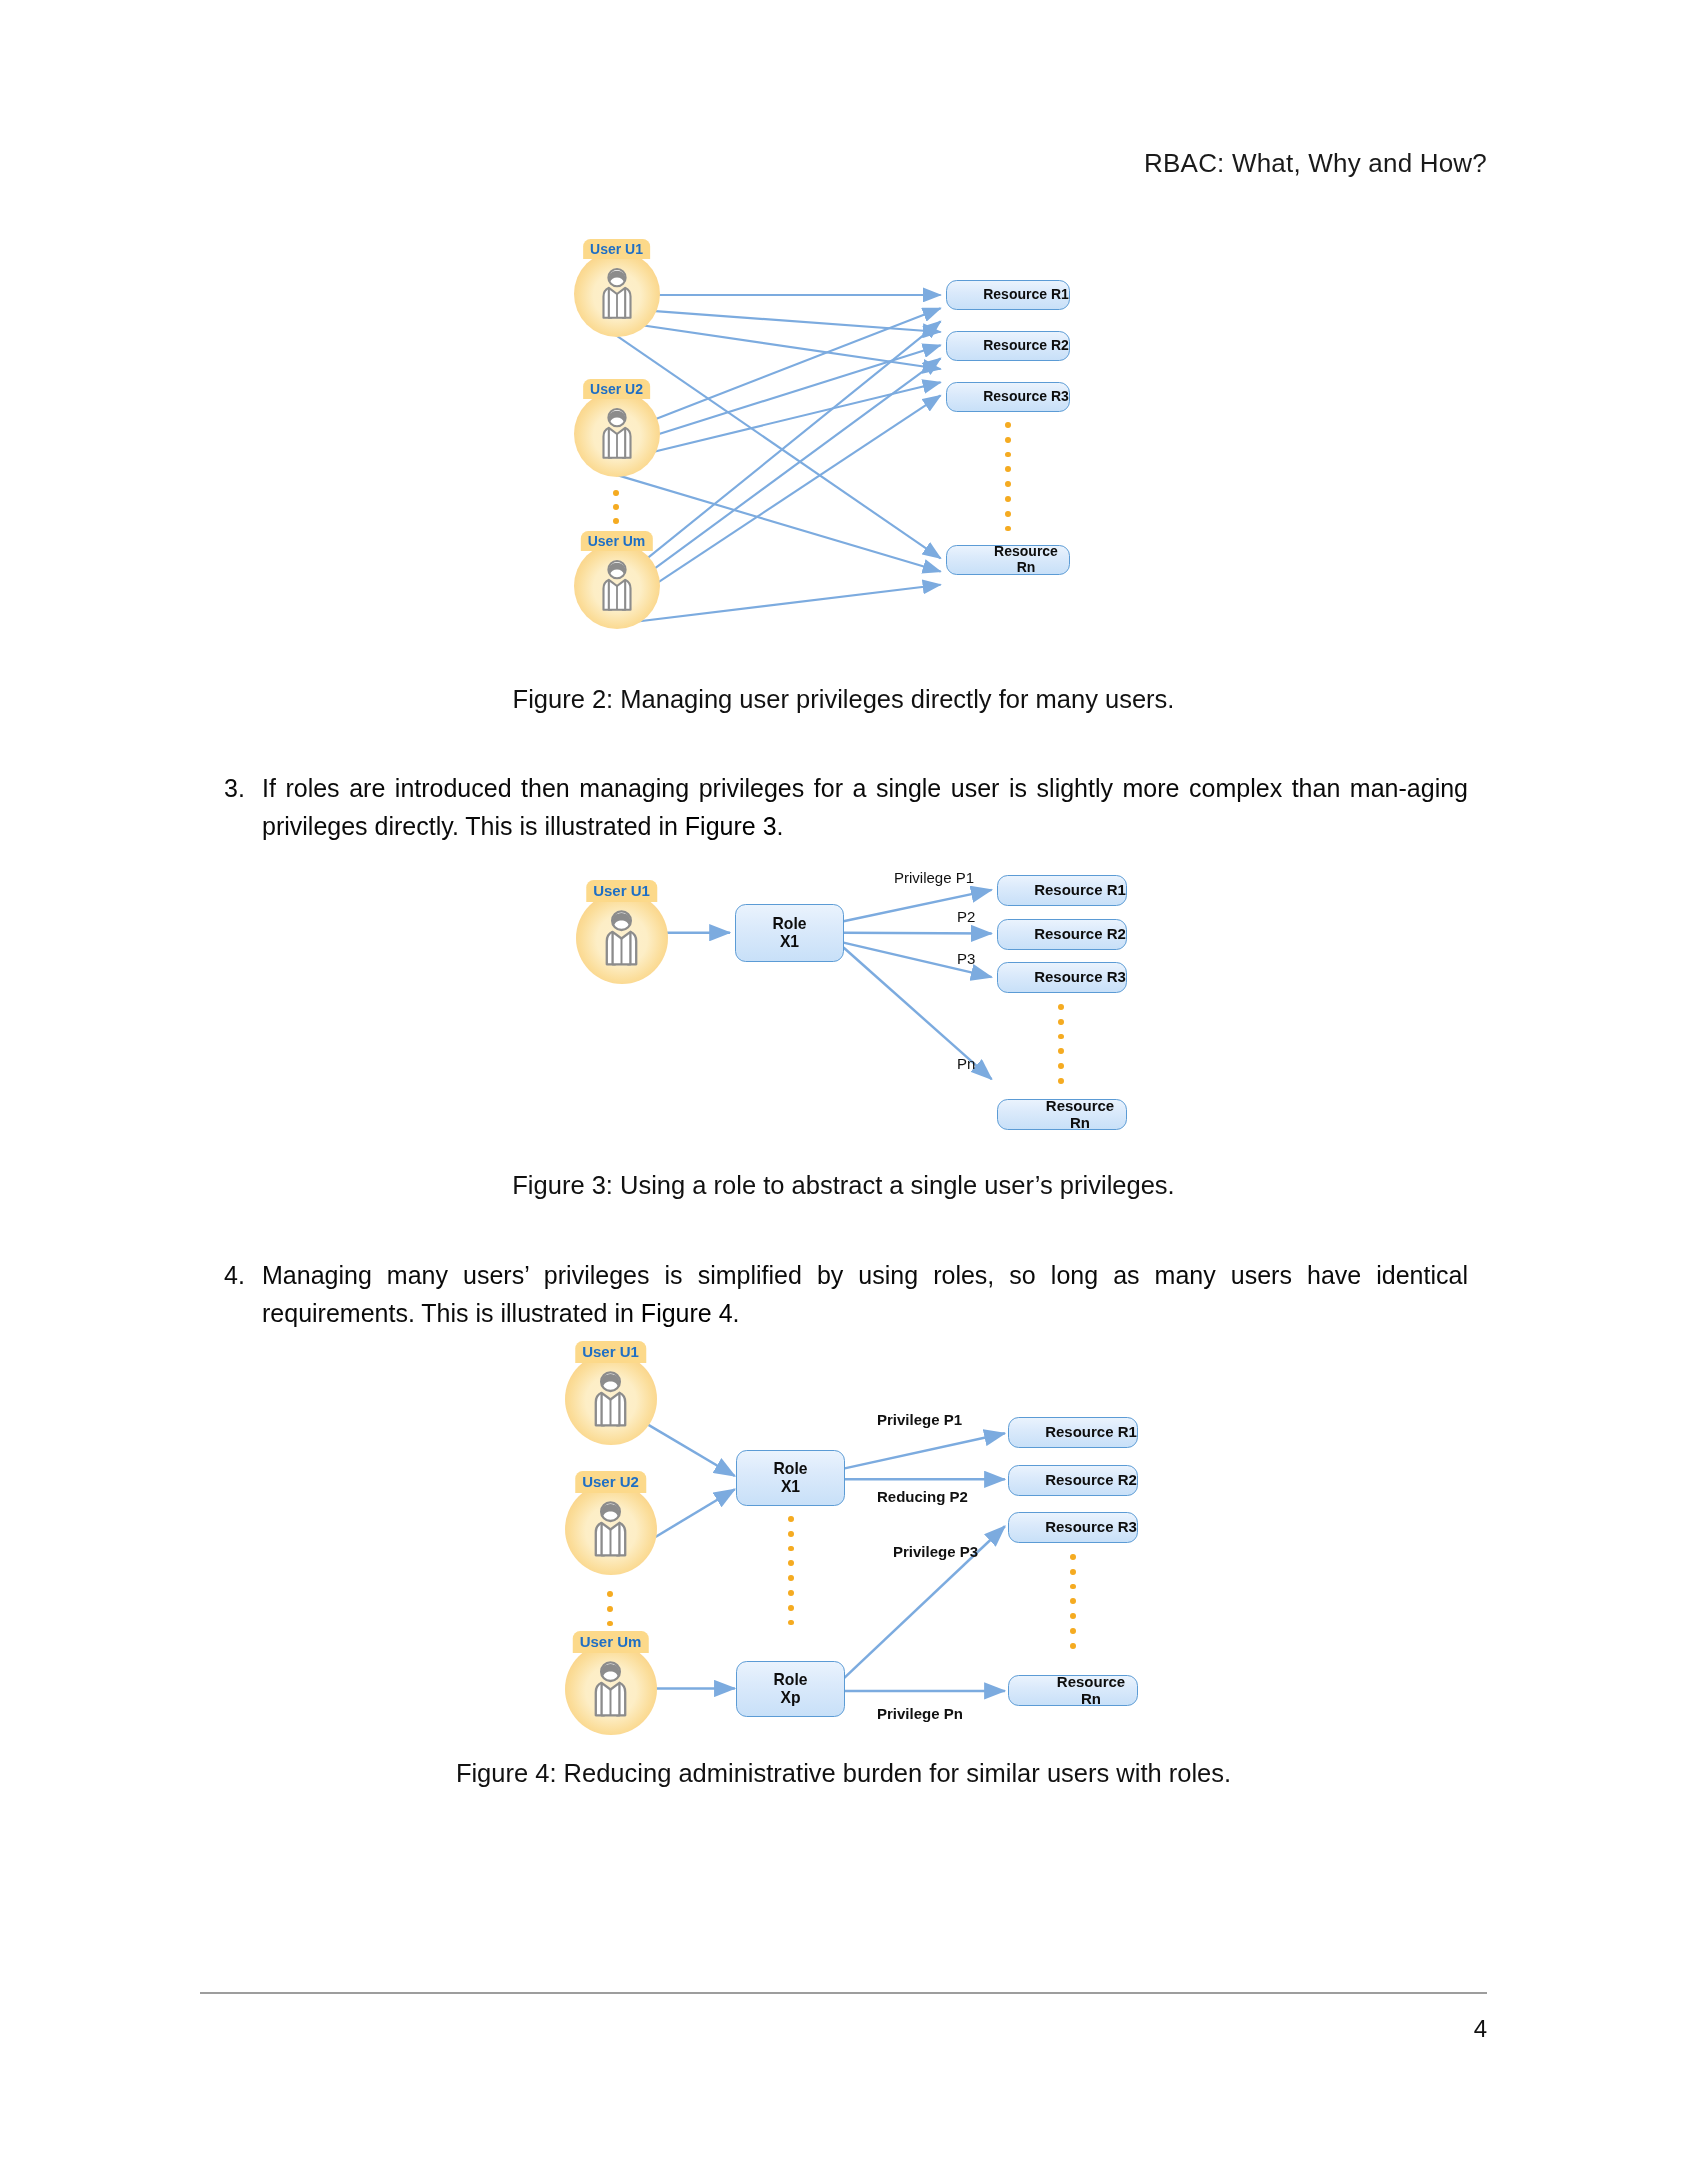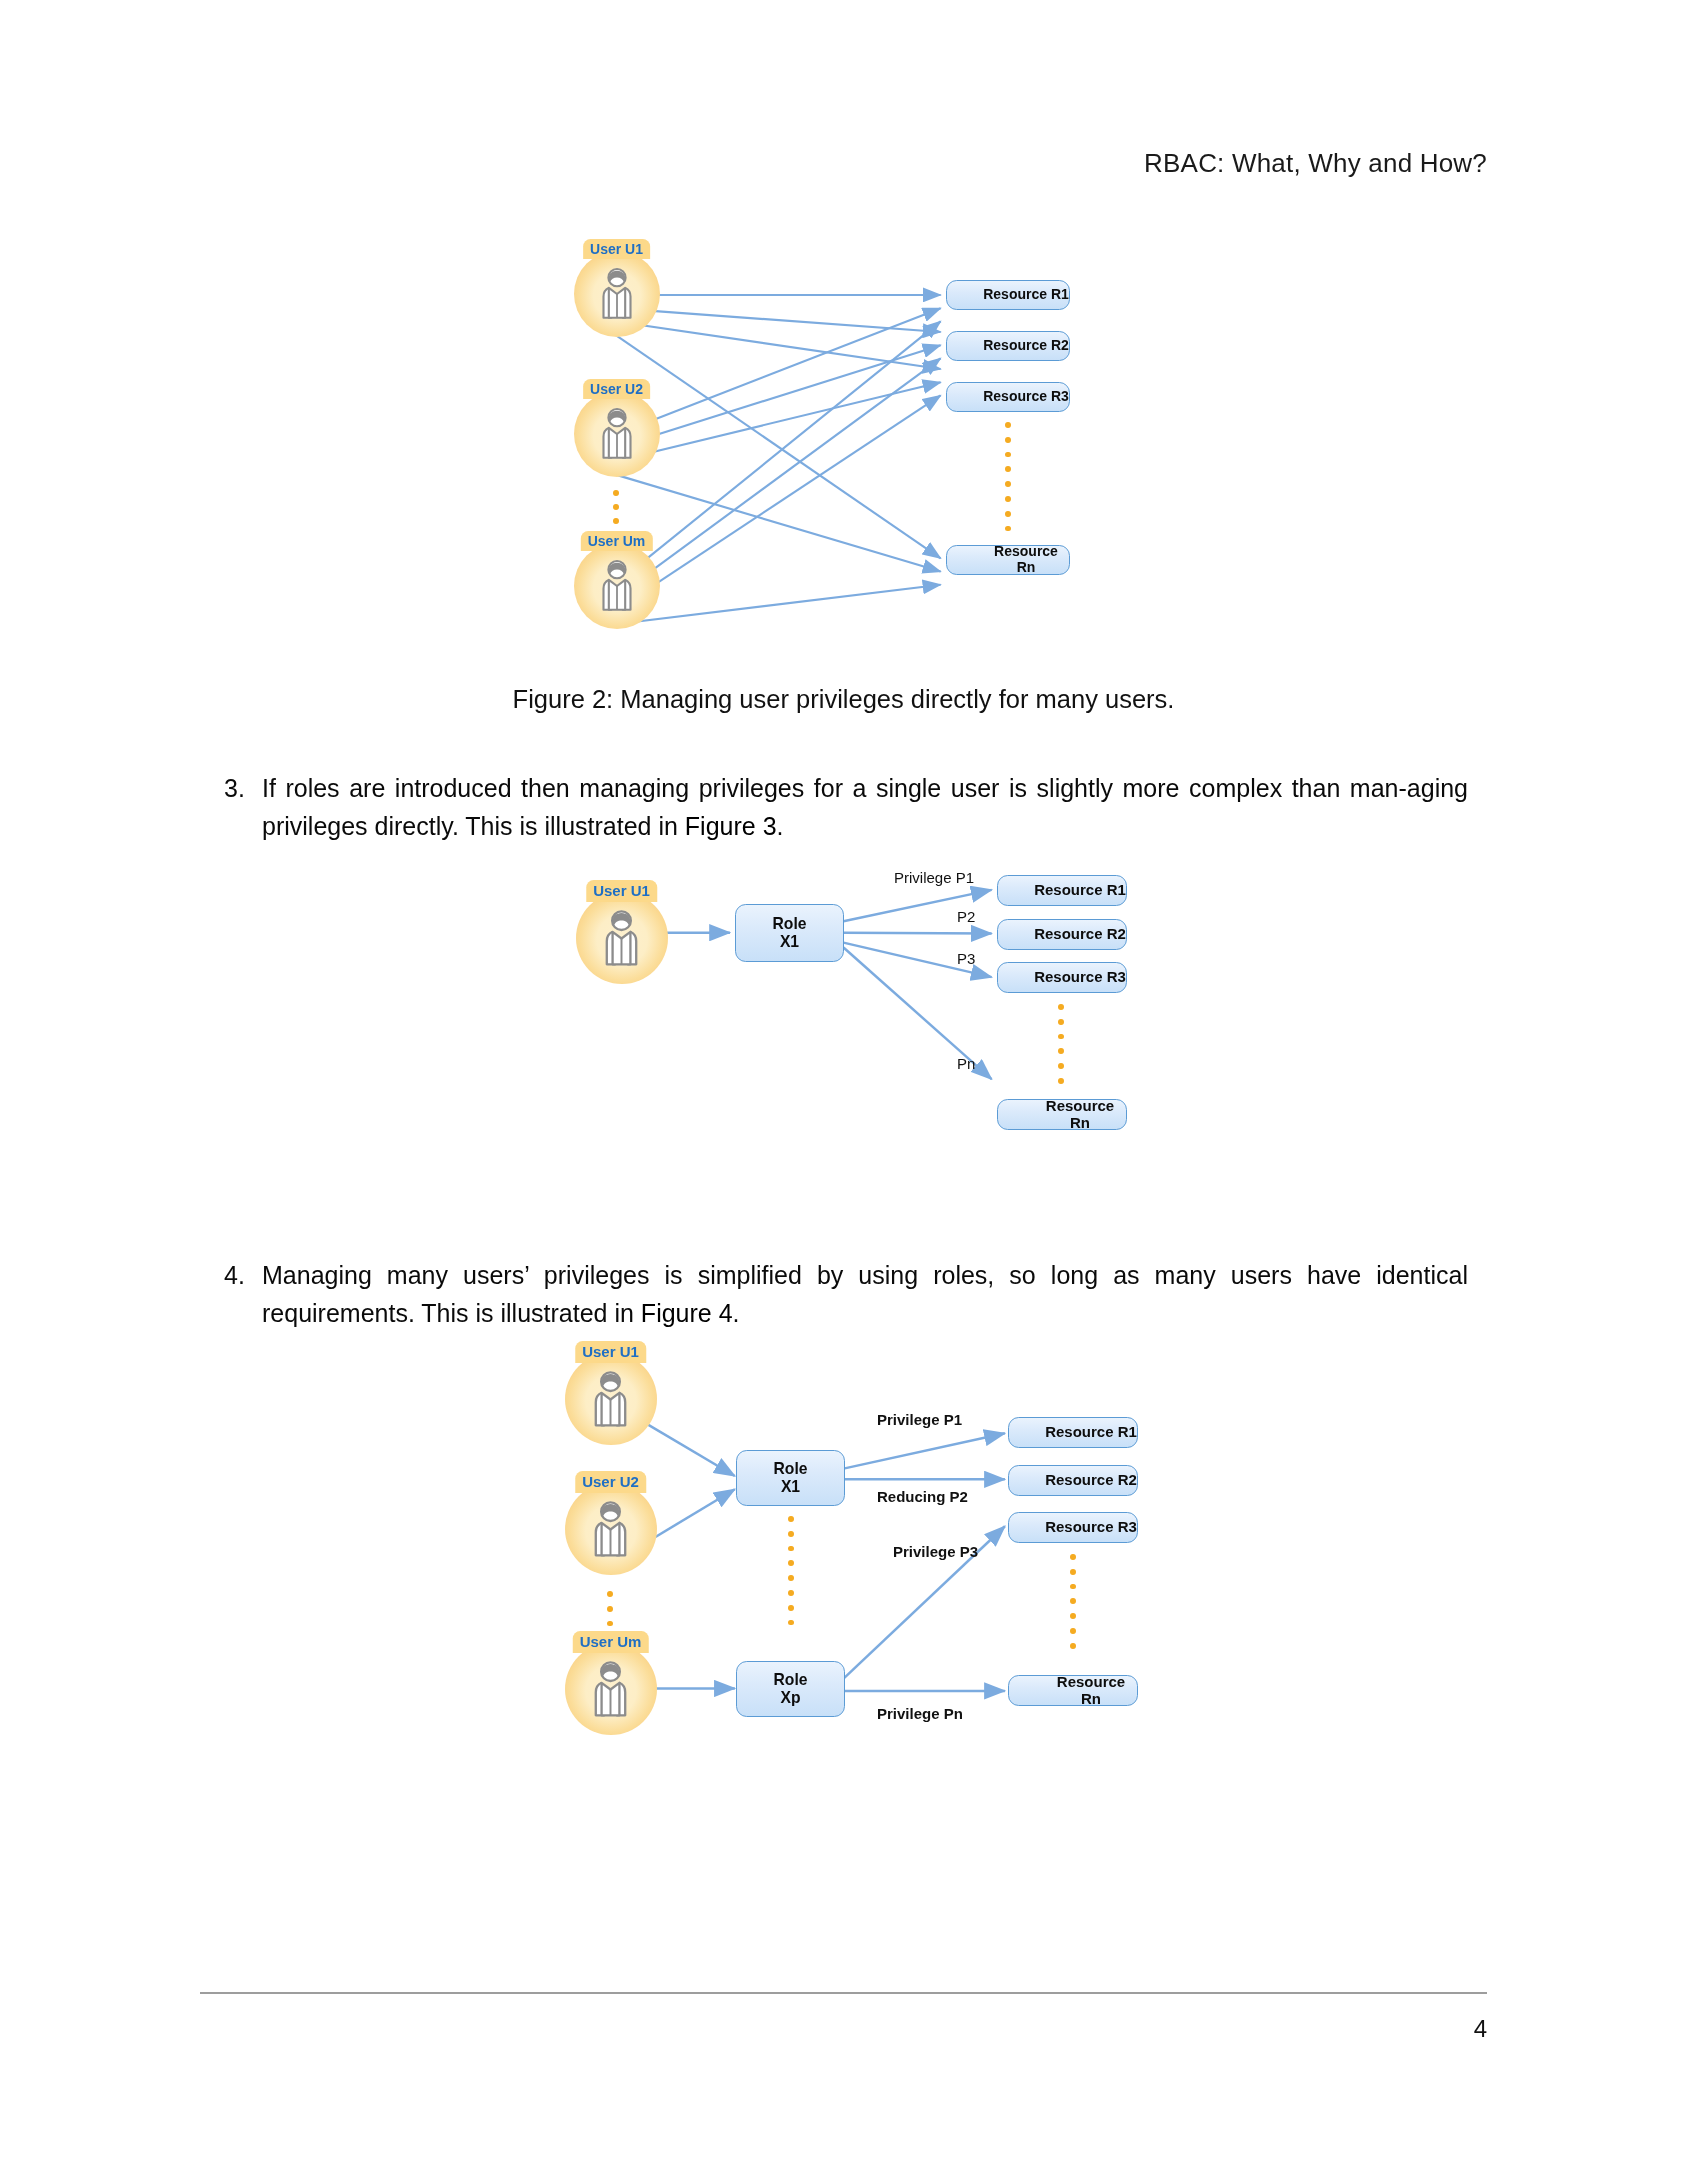--- a/index.html
+++ b/index.html
@@ -336,20 +336,21 @@
         <i style="width:5.8px;height:5.8px;margin-bottom:9px;"></i>
         <i style="width:5.8px;height:5.8px;margin-bottom:9px;"></i>
         <i style="width:5.8px;height:5.8px;margin-bottom:9px;"></i>
         <i style="width:5.8px;height:5.8px;margin-bottom:9px;"></i>
         <i style="width:5.8px;height:5.8px;"></i>
       </div>
 
       <div class="res-box" style="left:475px;top:242px;width:130px;height:31px;font-size:15px;">Resource Rn</div>
     </div>
 
+    <div class="fig-caption" style="margin-top:26px;">Figure 3: Using a role to abstract a single user’s privileges.</div>
   </div>
 
   <div class="list-item" style="left:224px;top:1257px;width:1244px;">
     <div class="list-marker">4.</div>
     <div class="list-body"><span>Managing many users’ privileges is simplified by using roles, so long as many users have identical requirements. This is illustrated in </span><span class="xref">Figure 4</span><span>.</span></div>
   </div>
 
   <div class="figure" style="top:1341px;">
     <div class="fig-canvas" style="width:659px;height:387px;">
 
@@ -458,19 +459,20 @@
         <i style="width:5.8px;height:5.8px;margin-bottom:9px;"></i>
         <i style="width:5.8px;height:5.8px;margin-bottom:9px;"></i>
         <i style="width:5.8px;height:5.8px;margin-bottom:9px;"></i>
         <i style="width:5.8px;height:5.8px;margin-bottom:9px;"></i>
         <i style="width:5.8px;height:5.8px;"></i>
       </div>
 
       <div class="res-box" style="left:494px;top:334px;width:130px;height:31px;font-size:15px;">Resource Rn</div>
     </div>
 
+    <div class="fig-caption" style="margin-top:31px;">Figure 4: Reducing administrative burden for similar users with roles.</div>
   </div>
 
   <div class="footer-rule"></div>
   <div class="footer-page">4</div>
 
 </div>
 
 
 </body></html>

